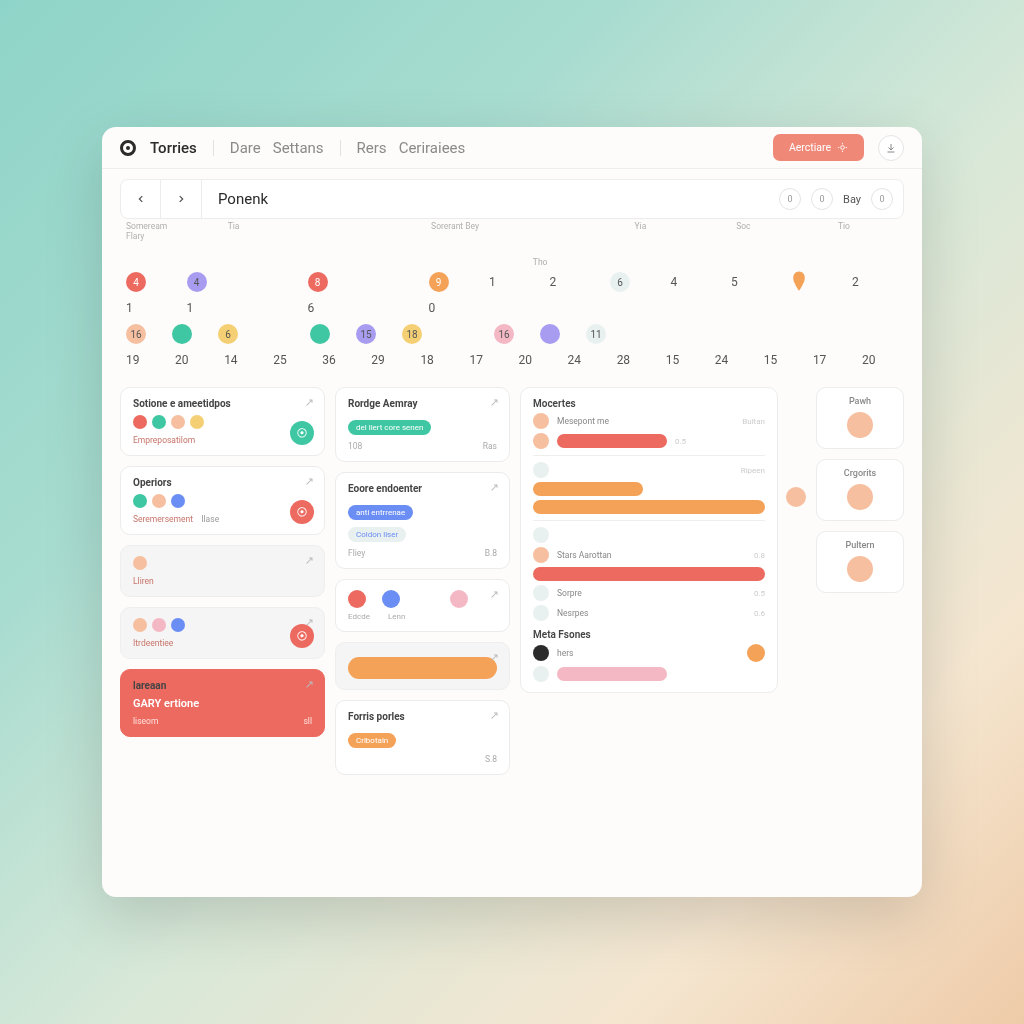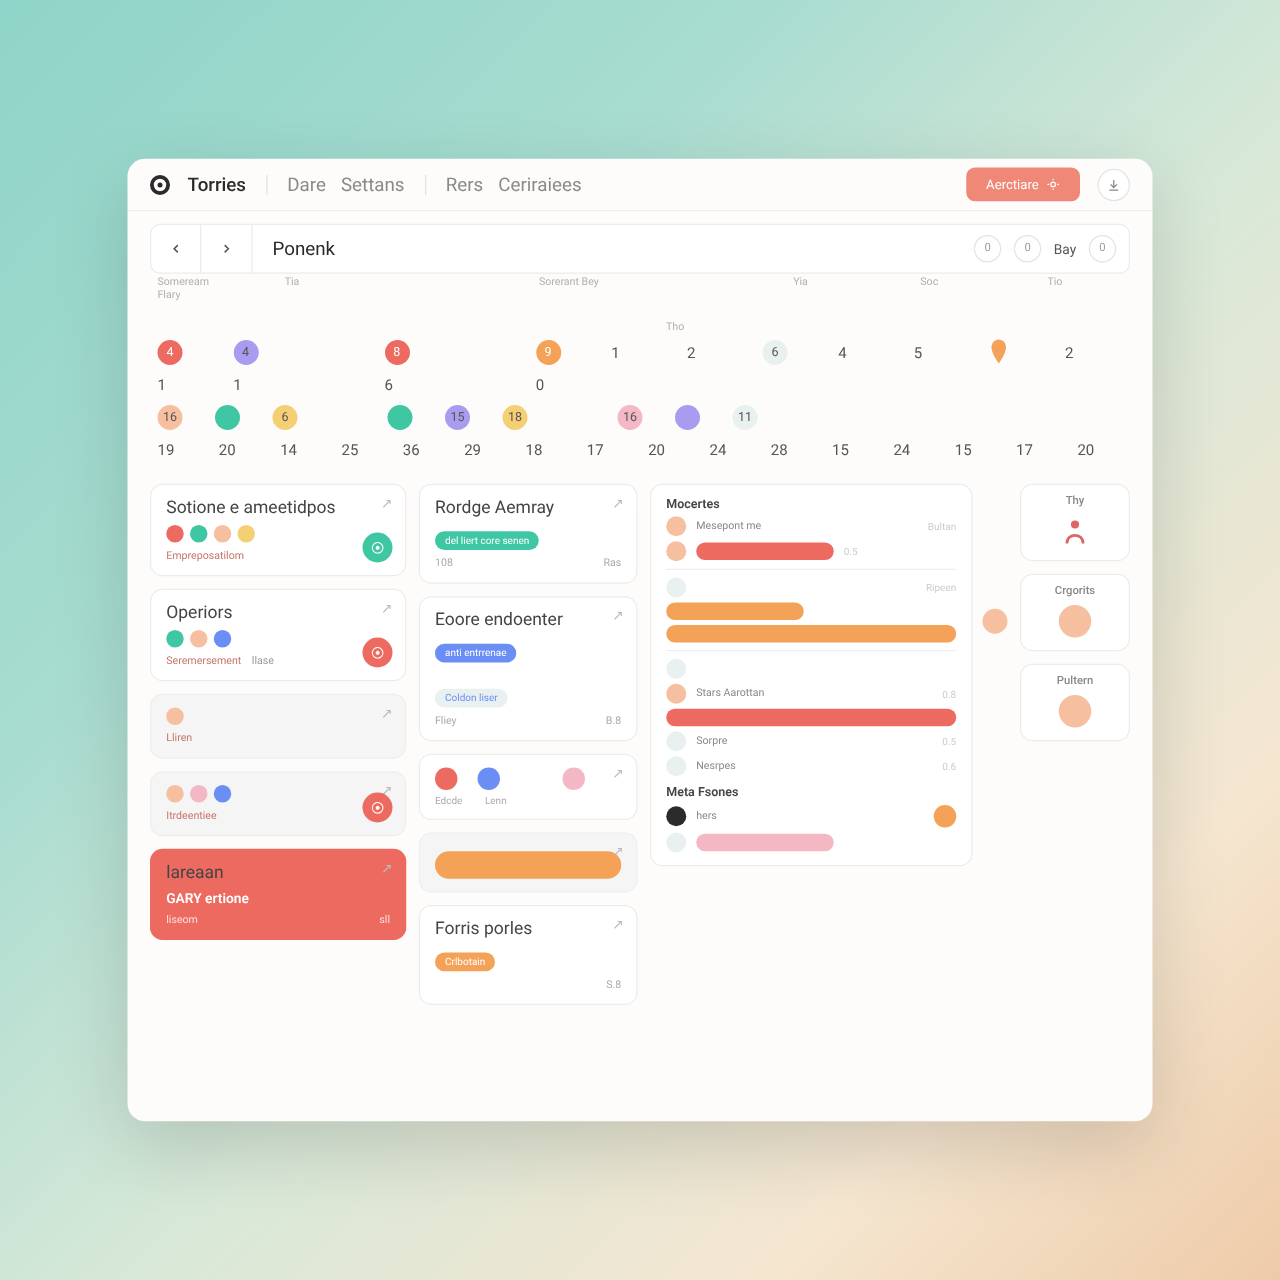--- a/index.html
+++ b/index.html
@@ -83,21 +83,21 @@
     gap: 10px;
     padding: 6px 18px 14px 18px;
     overflow:hidden;
   }
   .col { display:flex; flex-direction:column; gap:10px; }
   .card {
     background:#fff; border:1px solid #ececec; border-radius:10px;
     padding:10px 12px; position:relative;
   }
   .card .link { position:absolute; top:8px; right:10px; color:#bbb; font-size:11px;}
-  .card h4 { font-size:14px; font-weight:400; color:#444; margin-bottom:6px;}
+  .card h4 { font-size:10px; font-weight:700; color:#444; margin-bottom:6px;}
   .avrow { display:flex; align-items:center; gap:5px;}
   .av { width:14px; height:14px; border-radius:50%; }
   .tiny { font-size:8.5px; color:#c8756a; }
   .tiny.grey { color:#999; }
   .pill { border-radius:10px; font-size:8px; padding:3px 8px; display:inline-block; color:#fff; }
   .footline { display:flex; justify-content:space-between; font-size:8.5px; color:#aaa; margin-top:6px;}
   .card .fab { position:absolute; bottom:10px; right:10px; width:24px;height:24px;border-radius:50%;display:flex;align-items:center;justify-content:center;color:#fff; font-size:11px;}
   .card.block { color:#fff; }
   .card.red { background:#ec6a60; border-color:#ec6a60;}
   .card.soft { background:#f5f5f5; border-color:#eee; }
@@ -342,21 +342,21 @@
       </div>
     <div id="colB" class="col">
         <div class="card"><span class="link">↗</span><h4>Rordge Aemray</h4><span class="pill" style="background:#3fc7a3">del liert core senen</span><div class="footline">
             <span>108</span>
             <span>Ras</span>
           </div></div>
         <div class="card">
           <span class="link">↗</span>
           <h4>Eoore endoenter</h4>
           <div style="margin-top:4px"><span class="pill" style="background:#6b8ef5;">anti entrrenae</span></div>
-          <div style="margin-top:16px"><span class="pill" style="background:#e9f0f0;color:#6b8ef5">Coldon liser</span></div>
+          <div style="margin-top:2px"><span class="pill" style="background:#e9f0f0;color:#6b8ef5">Coldon liser</span></div>
           <div class="footline">
             <span>Fliey</span>
             <span>B.8</span>
           </div>
         </div>
         <div class="card">
           <span class="link">↗</span>
           <div class="avrow" style="gap:16px">
             <span class="av" style="width:18px;height:18px;background:#ec6a60"></span>
             <span class="av" style="width:18px;height:18px;background:#6b8ef5"></span>
@@ -437,25 +437,22 @@
               <span class="bar" style="background:#f4b8c5;max-width:60px;max-width:110px;"></span>
             </div>
           </div>
           <div>
             <span class="av" style="width:20px;height:20px;background:#f6bfa0;display:block;margin-top:100px"></span>
           </div>
         </div>
       </div>
     <div id="colD" class="sidecol">
         <div class="sideitem">
-          <h5>Thy</h5>
-          <span class="sideav" style="background:transparent"><svg width="26" height="26" viewBox="0 0 24 24">
-              <circle cx="12" cy="7" r="3" fill="#d66"></circle>
-              <path d="M6 21c0-4 3-6 6-6s6 2 6 6" stroke="#d66" stroke-width="2" fill="none"></path>
-            </svg></span>
+          <h5>Pawh</h5>
+          <span class="sideav" style="background:#f6bfa0"></span>
         </div>
         <div class="sideitem">
           <h5>Crgorits</h5>
           <span class="sideav" style="background:#f6bfa0"></span>
         </div>
         <div class="sideitem">
           <h5>Pultern</h5>
           <span class="sideav" style="background:#f6bfa0"></span>
         </div>
       </div>

